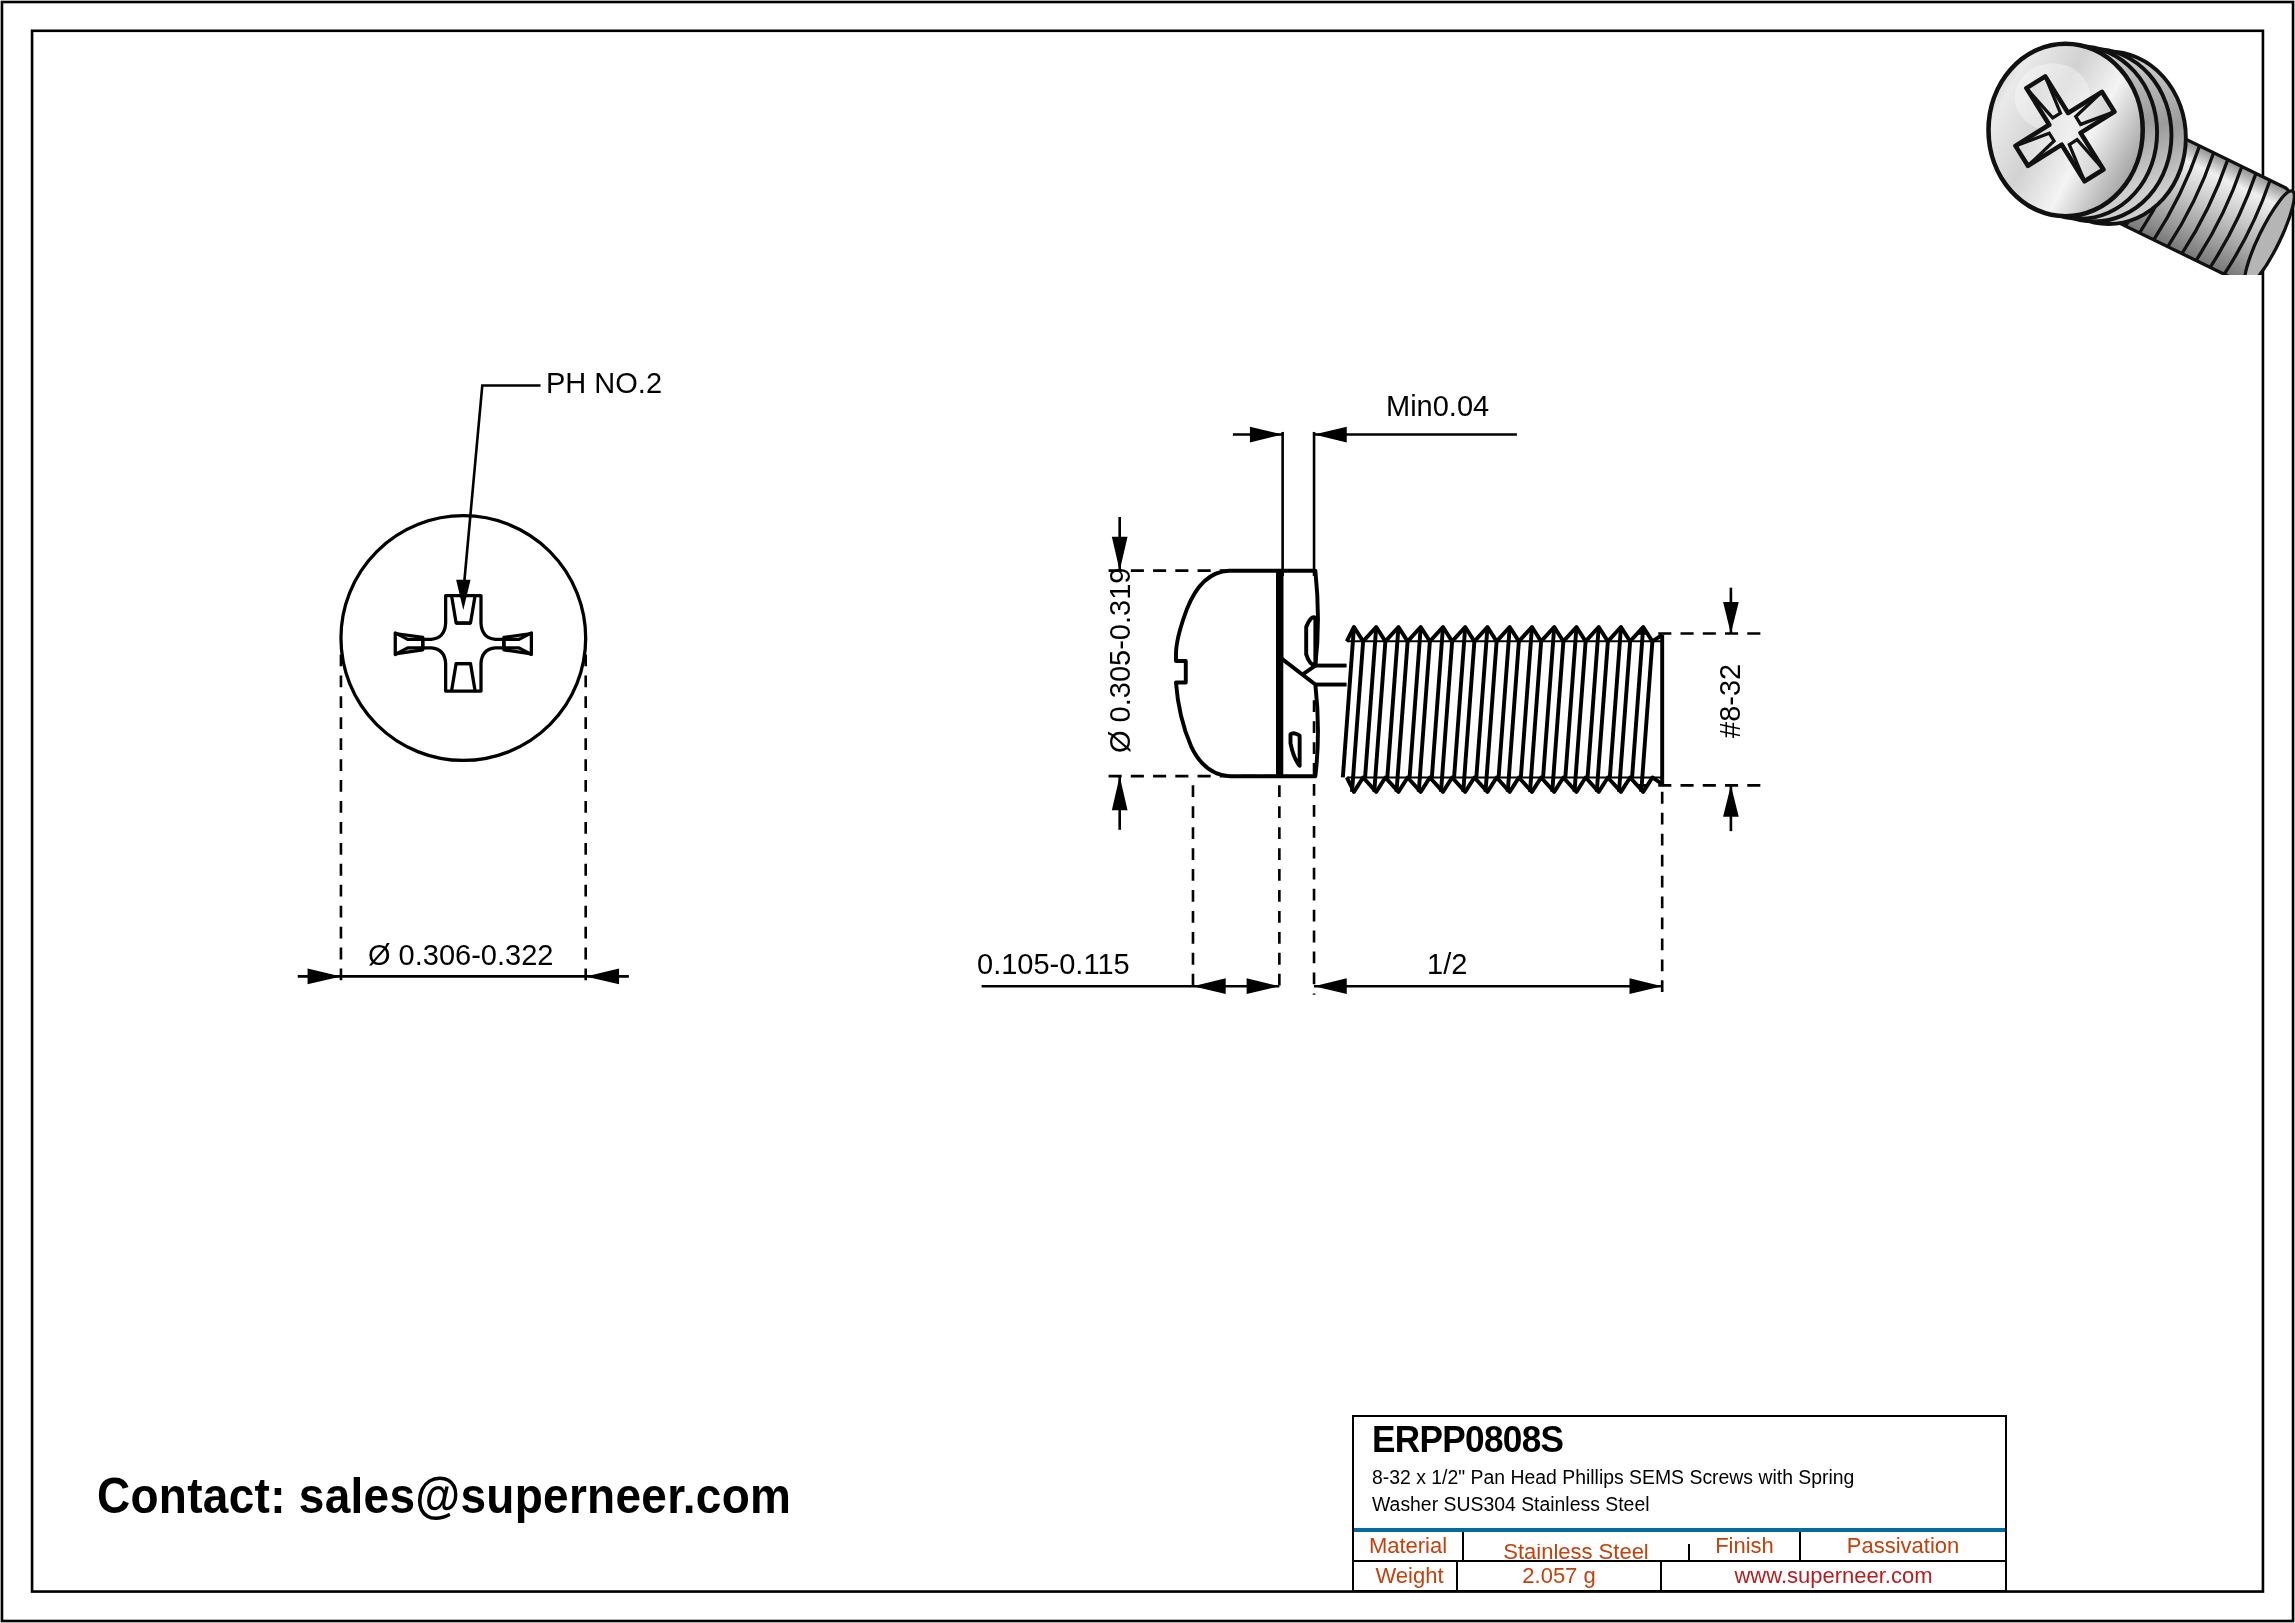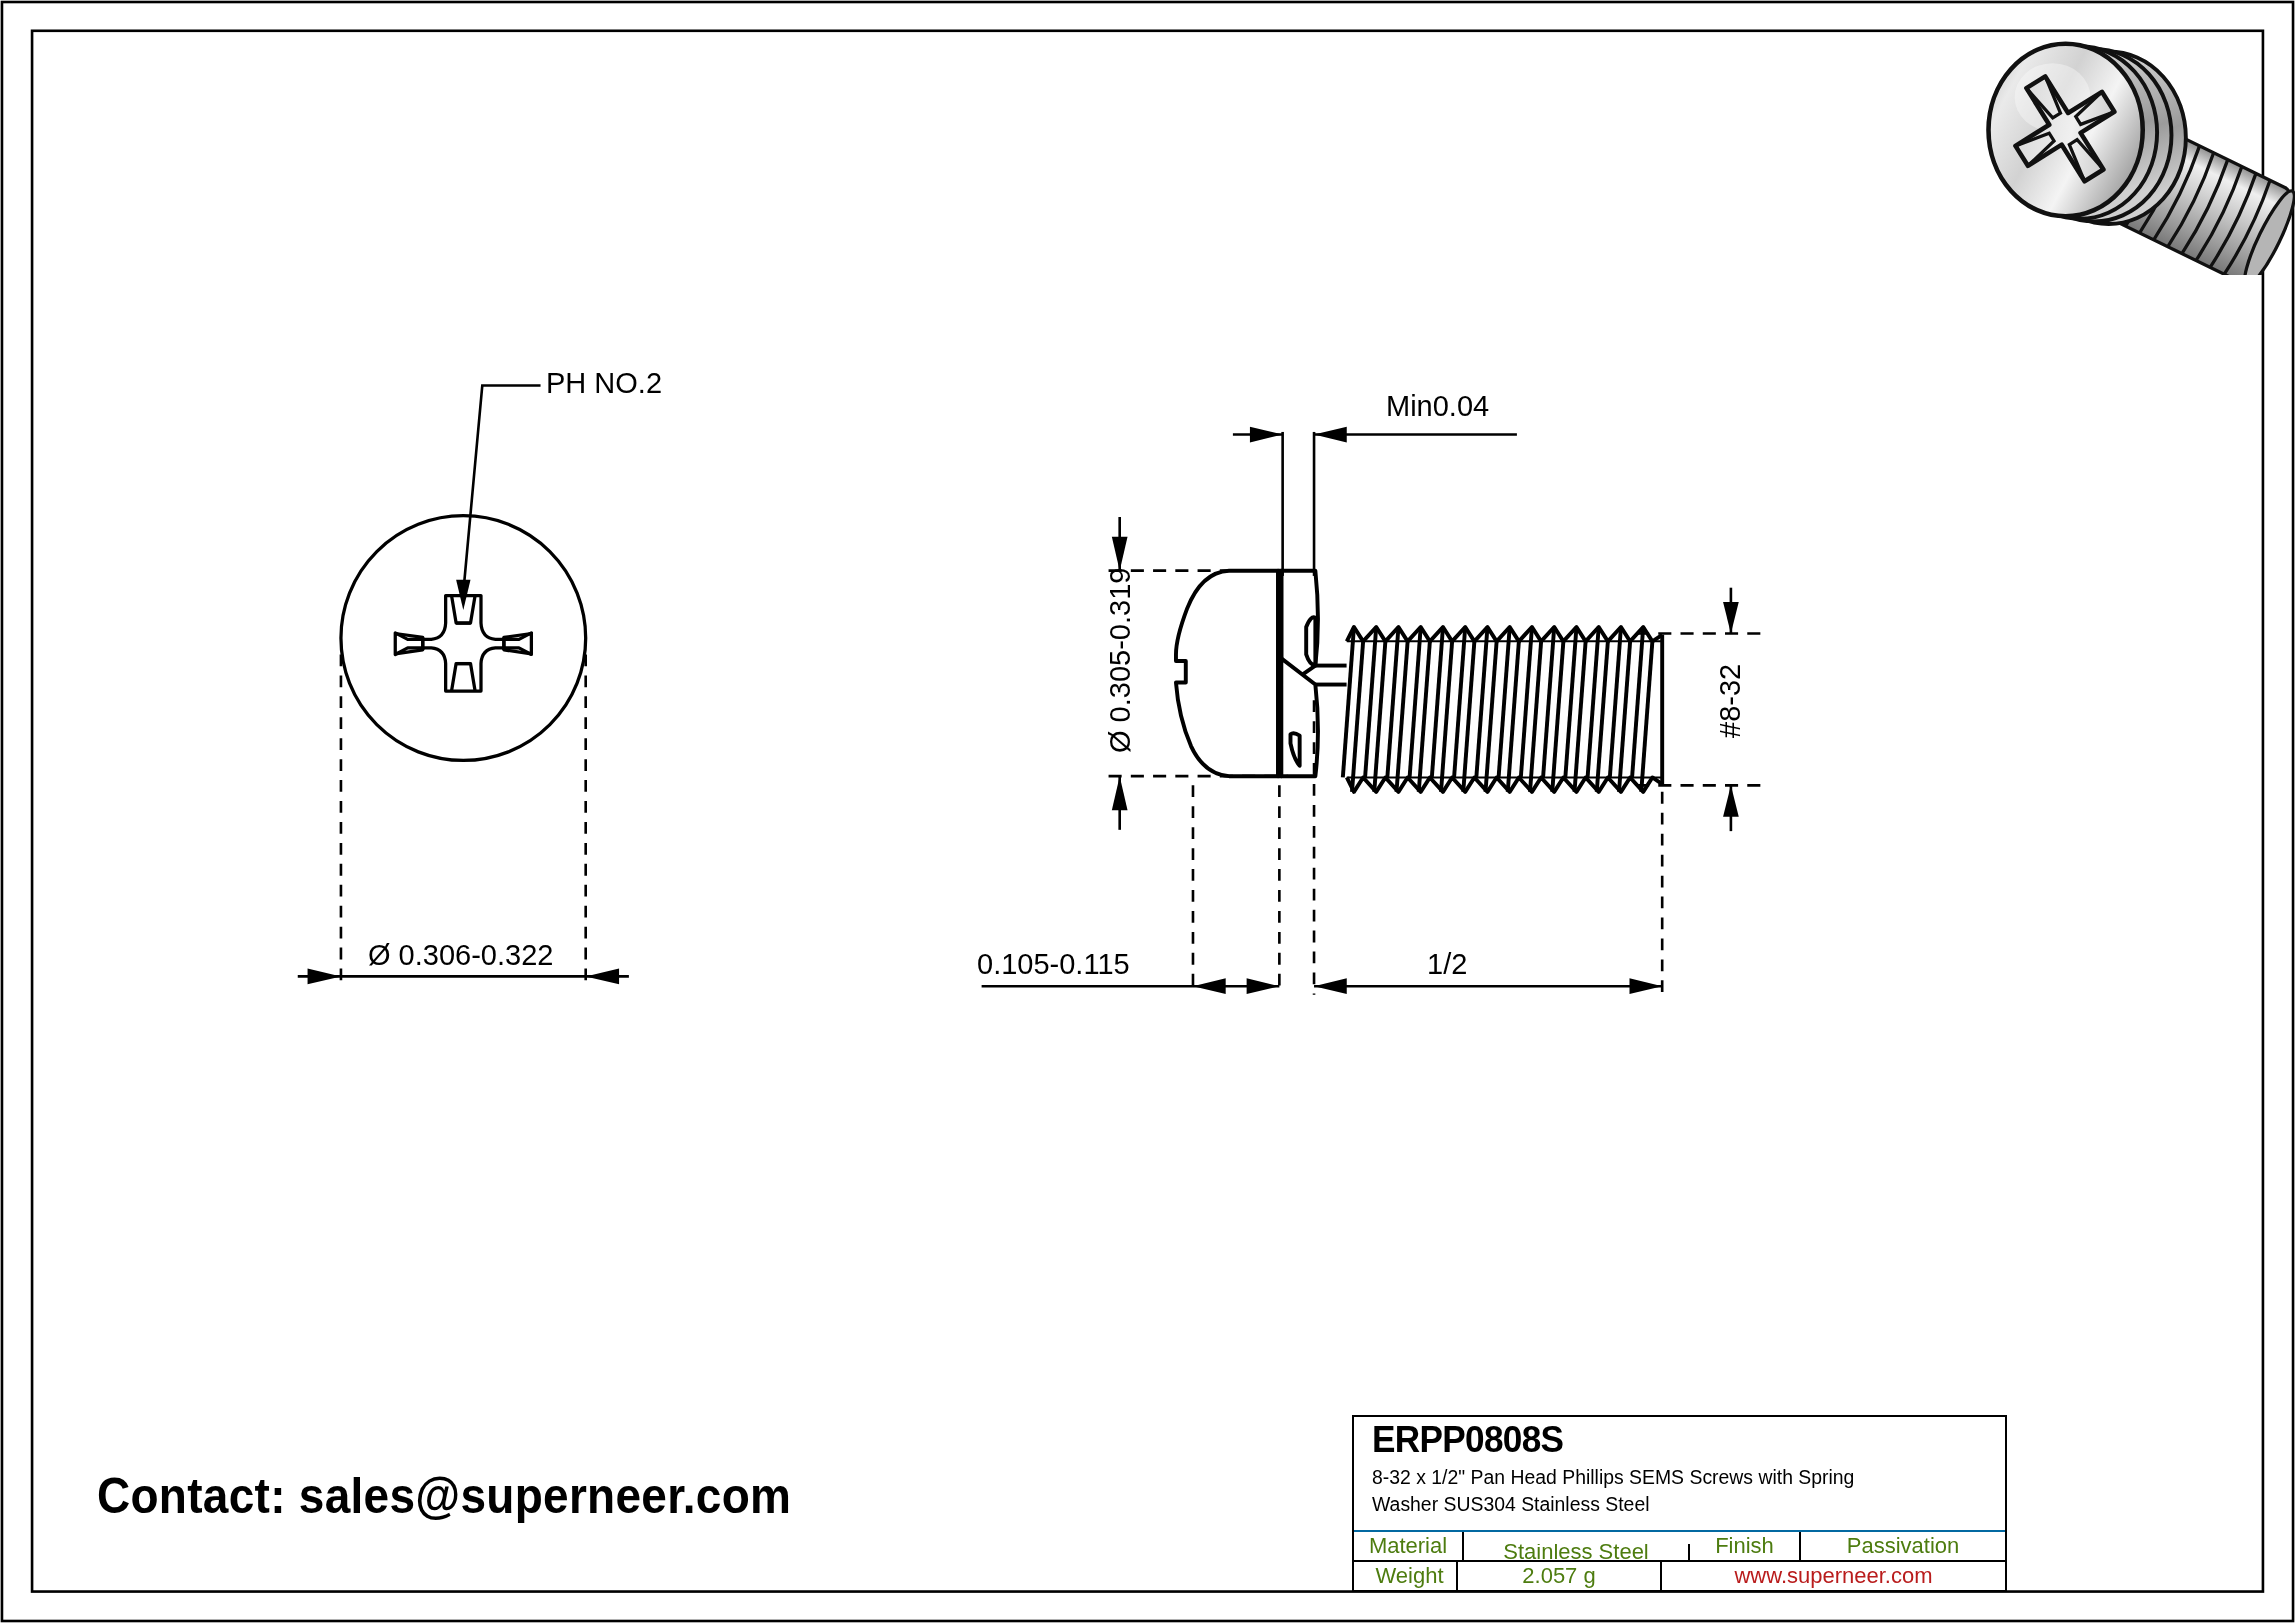--- a/index.html
+++ b/index.html
@@ -64,21 +64,21 @@
     width: 655px;
     height: 177px;
     border: 2px solid #000;
     box-sizing: border-box;
     background: #fff;
   }
   #tb-top {
     position: relative;
     height: 115px;
     box-sizing: border-box;
-    border-bottom: 2px solid #0369a1;
+    border-bottom: 4px solid #0369a1;
     padding: 3.9px 0 0 18.3px;
   }
   #tb-partno {
     font-size: 37px;
     font-weight: bold;
     font-family: "Liberation Sans Narrow", "Liberation Sans", sans-serif;
     transform: scaleX(0.95);
     transform-origin: 0 0;
     letter-spacing: -0.7px;
     line-height: 1.05;
@@ -104,21 +104,21 @@
     min-height: 0;
   }
   .tb-row.first { border-bottom: 2px solid #000; }
   .tb-cell {
     box-sizing: border-box;
     display: flex;
     align-items: center;
     justify-content: center;
     font-size: 22px;
     font-family: "Liberation Sans Narrow", "Liberation Sans", sans-serif;
-    color: #4d7c0f;
+    color: #c2410c;
     overflow: hidden;
   }
   .tb-cell.div { border-right: 2px solid #000; }
   .c-mat-label { width: 110px; }
   .c-mat-value { width: 226px; margin-top: 12px; }
   .c-fin-label { width: 111px; }
   .c-fin-value { flex: 1 1 auto; }
   .c-w-label { width: 104px; padding-left: 9px; }
   .c-w-value { width: 204px; }
   .c-url { flex: 1 1 auto; color: #b91c1c; }

